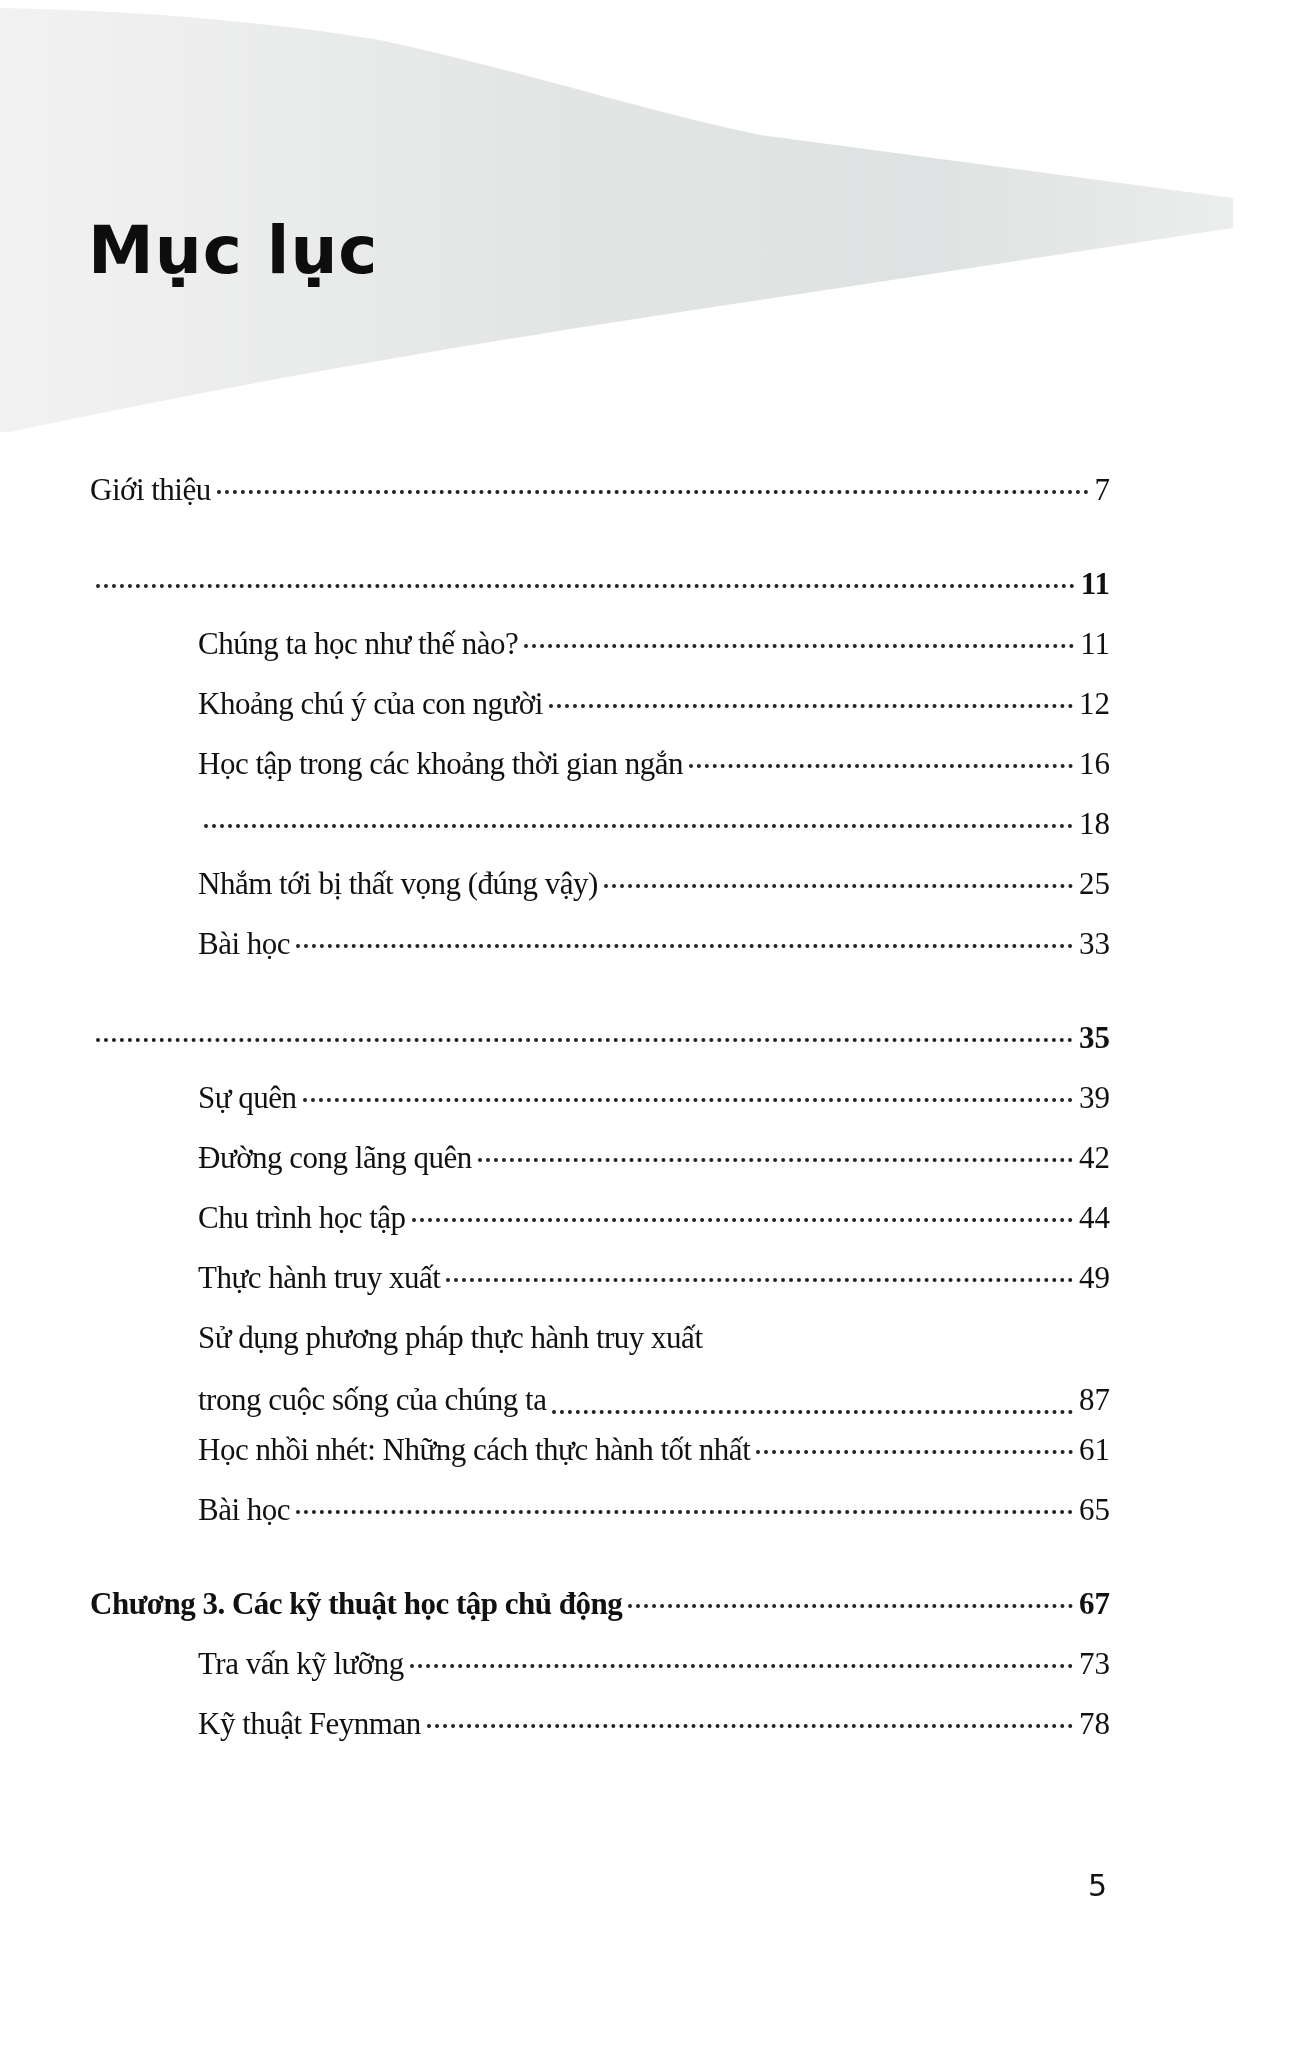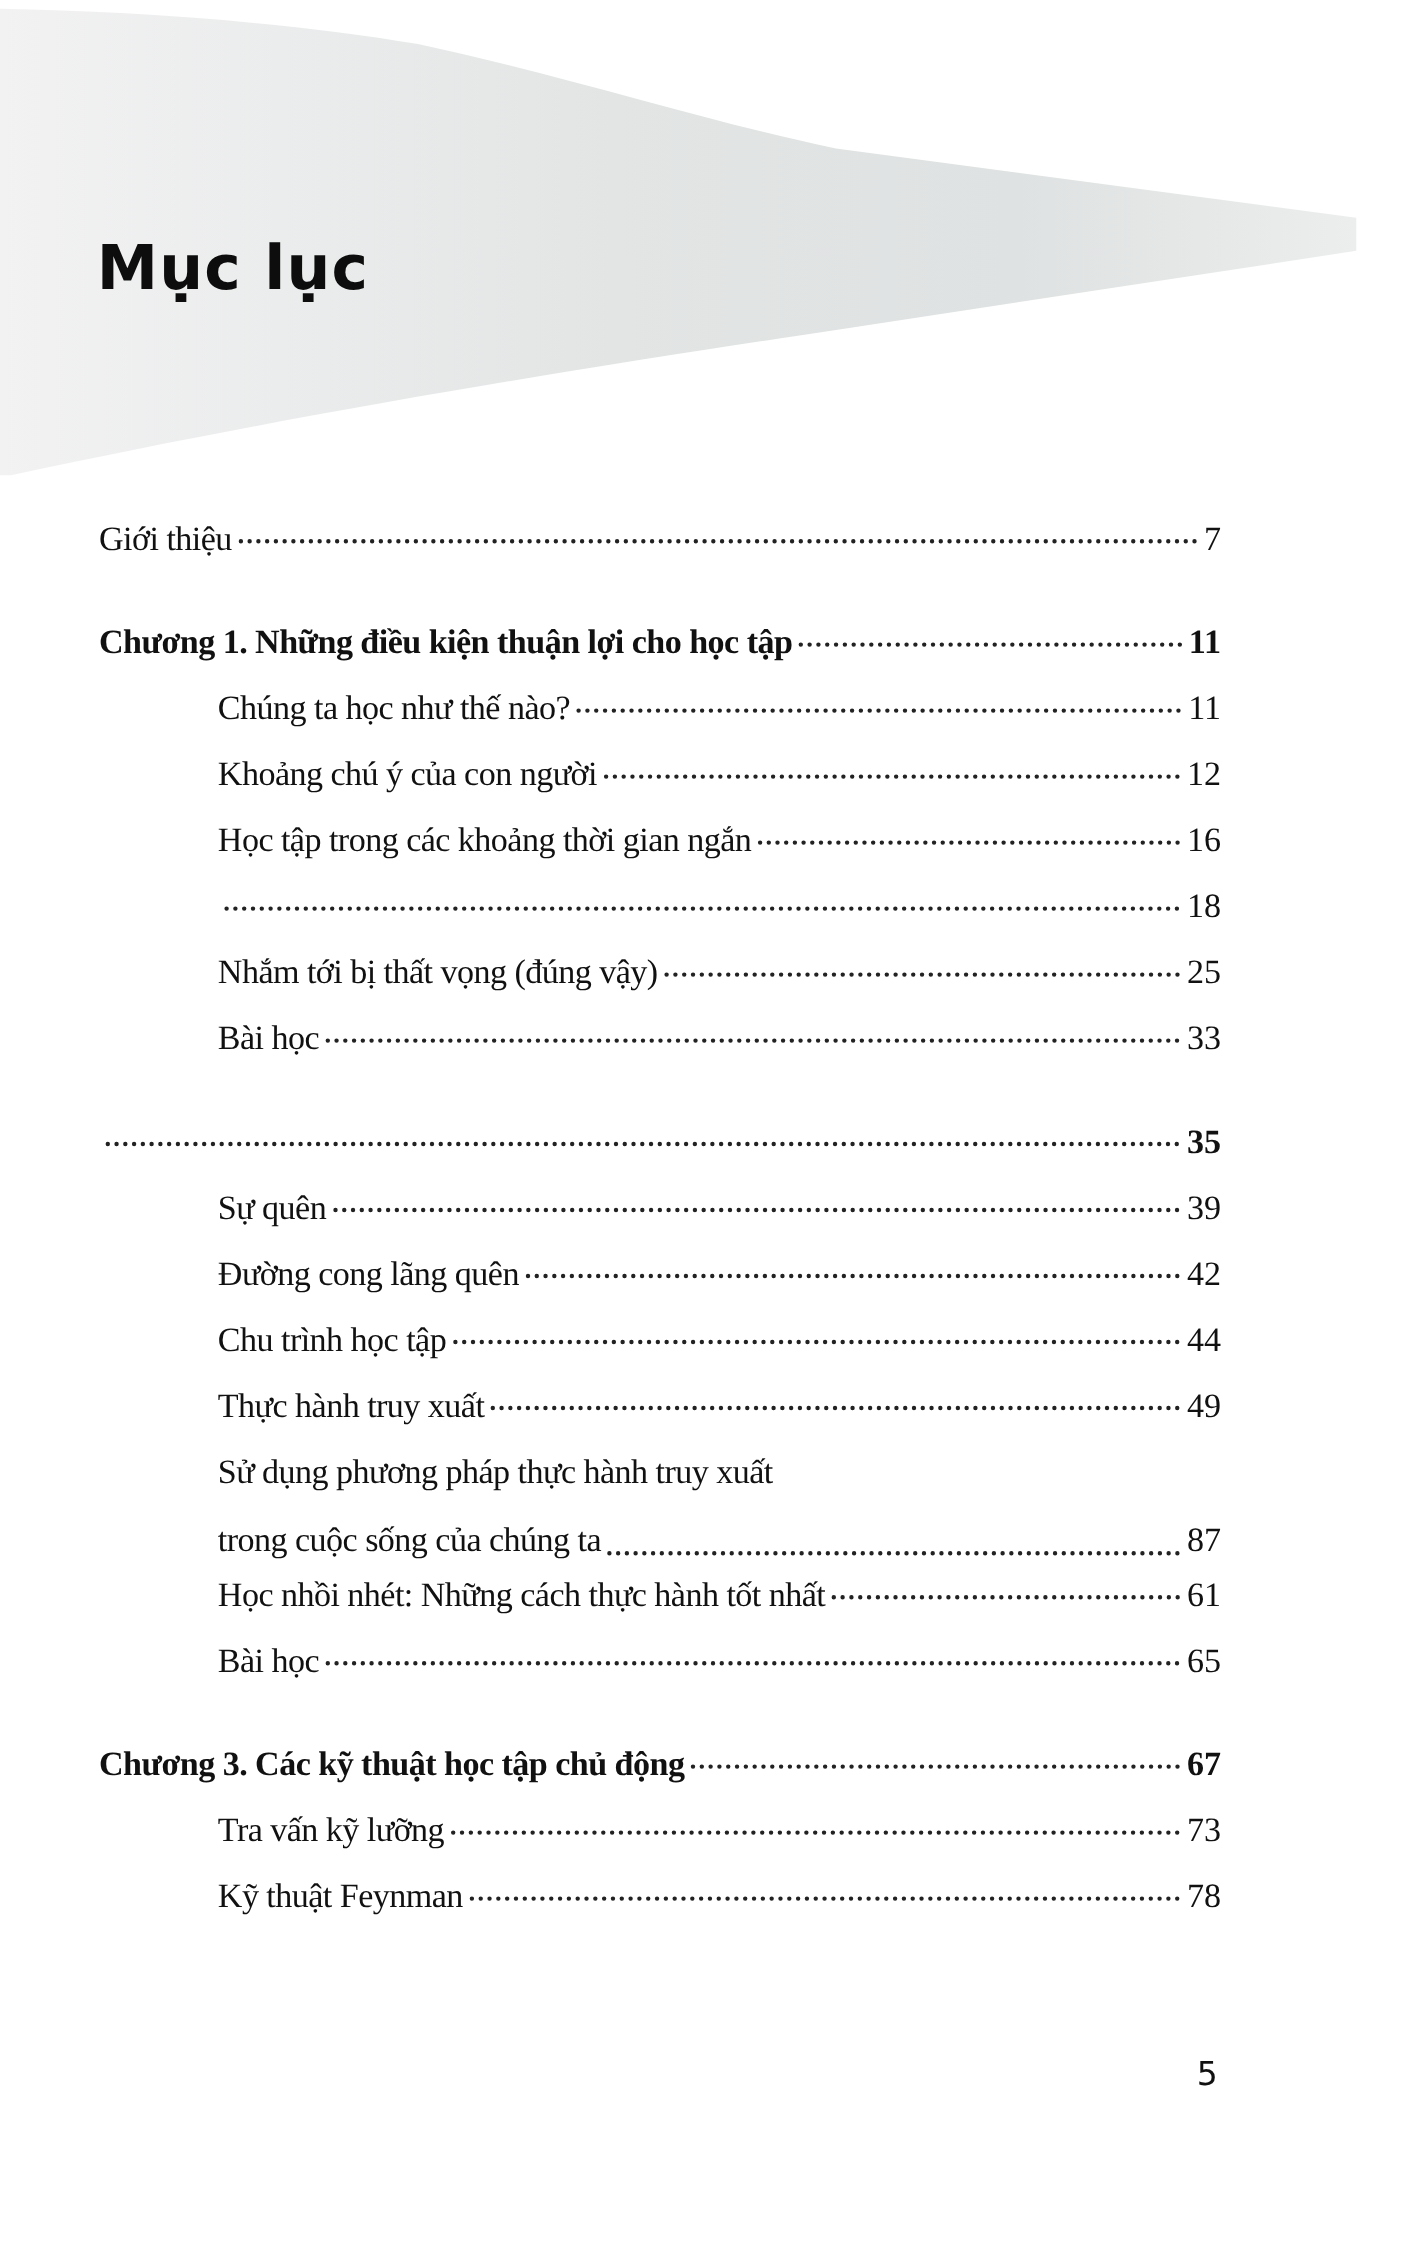--- a/index.html
+++ b/index.html
@@ -21,21 +21,21 @@
       top: 0;
       width: 1297px;
       height: 460px;
       pointer-events: none;
     }
     .page-title {
       position: absolute;
       left: 88px;
       top: 212px;
       margin: 0;
-      font-size: 56px;
+      font-size: 66px;
       font-weight: bold;
       letter-spacing: 1px;
       font-family: "DejaVu Sans", "Liberation Sans", sans-serif;
       color: #0d0d0d;
     }
     .toc {
       position: absolute;
       left: 90px;
       top: 470px;
       width: 1020px;
@@ -117,21 +117,20 @@
 
 <div class="toc">
 
   <div class="toc-row">
     <span class="label">Giới thiệu</span>
     <span class="dots"></span>
     <span class="page">7</span>
   </div>
 
   <div class="toc-row chapter gap-before">
-    <span class="label">Chương 1. Những điều kiện thuận lợi cho học tập</span>
     <span class="dots"></span>
     <span class="page">11</span>
   </div>
   <div class="toc-row sub">
     <span class="label">Chúng ta học như thế nào?</span>
     <span class="dots"></span>
     <span class="page">11</span>
   </div>
   <div class="toc-row sub">
     <span class="label">Khoảng chú ý của con người</span>

